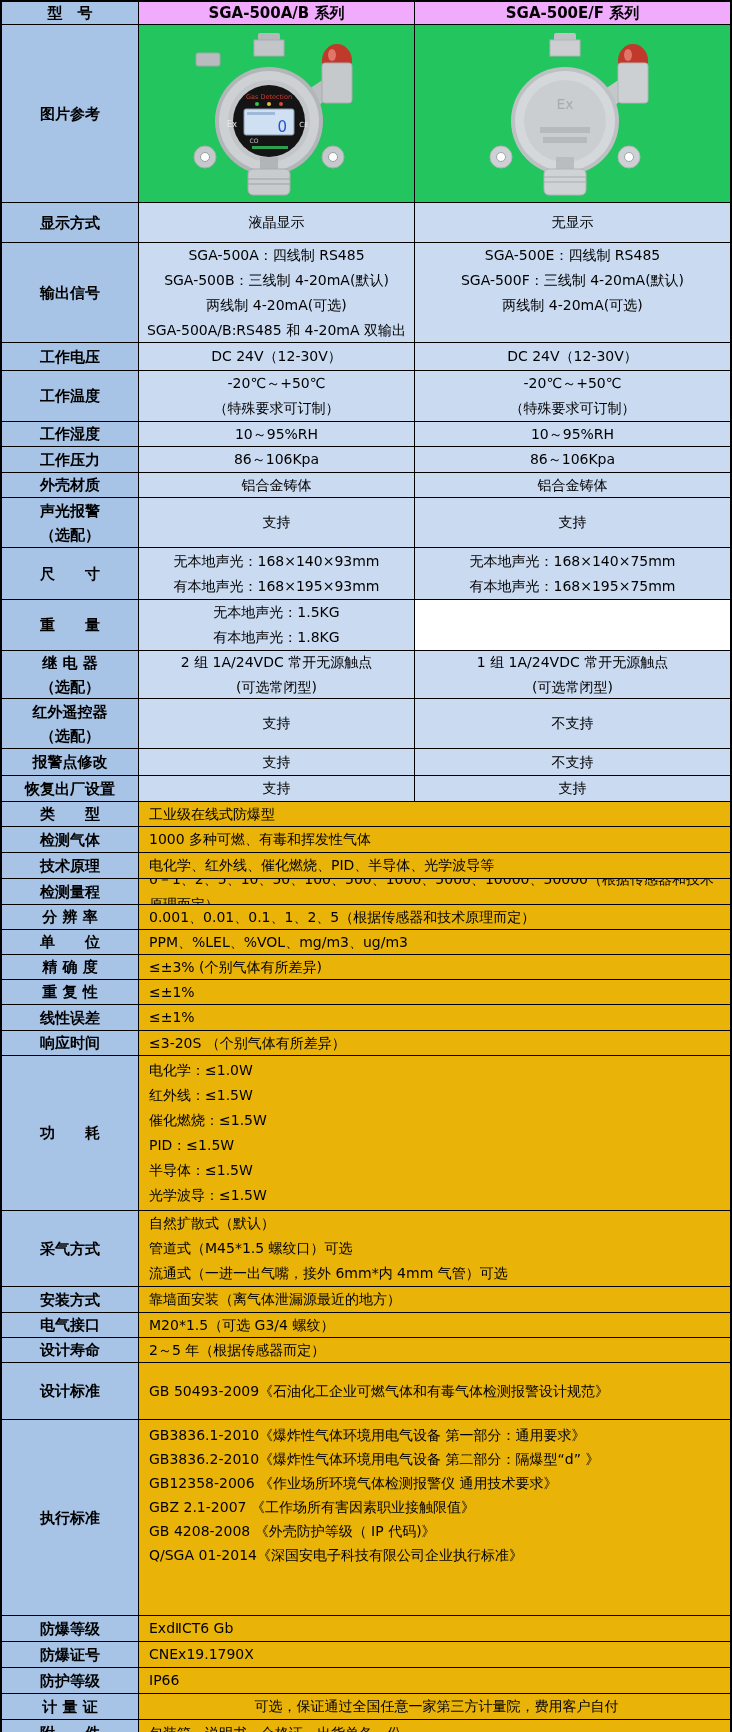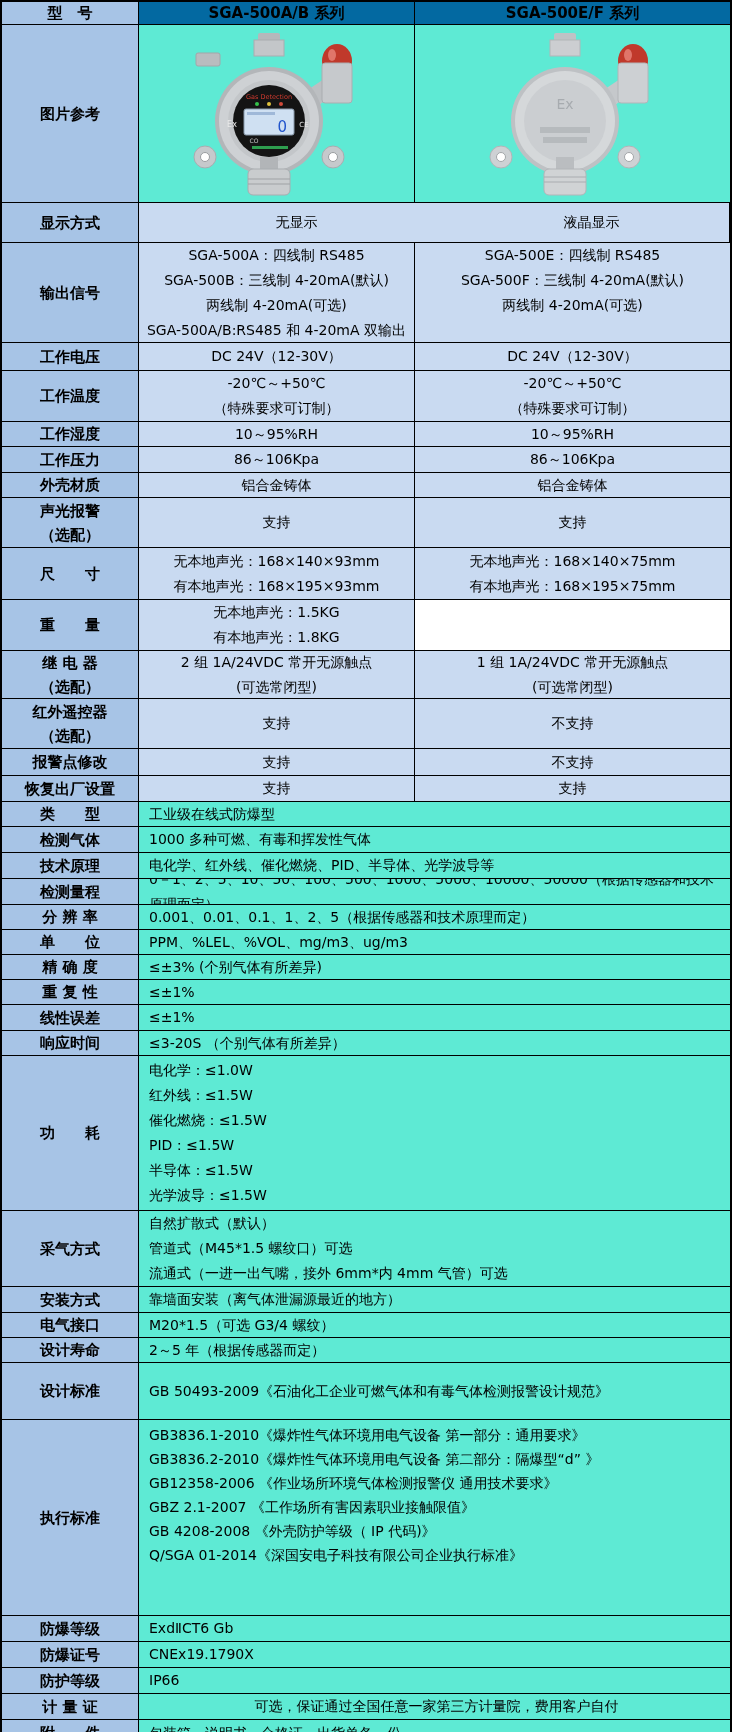--- a/index.html
+++ b/index.html
@@ -7,23 +7,23 @@
   body { font-family:"DejaVu Sans","Liberation Sans",sans-serif; color:#000; }
   .tbl { width:732px; border:2px solid #000; font-size:14px; }
   .row { display:flex; border-bottom:1px solid #000; }
   .row:last-child { border-bottom:0; }
   .cell { display:flex; flex-direction:column; align-items:center; justify-content:center;
           line-height:25px; overflow:hidden; }
   .label { width:137px; background:#a7c4e6; font-weight:bold; font-size:15px;
            border-right:1px solid #000; text-align:center; line-height:24px; }
   .c2 { width:276px; background:#c9daf1; border-right:1px solid #000; text-align:center; }
   .c3 { flex:1; background:#c9daf1; text-align:center; }
-  .head { background:#0369a1; font-weight:bold; font-size:15px; }
-  .photo { background:#5eead4; justify-content:center; }
-  .full { flex:1; background:#5eead4; align-items:flex-start; text-align:left;
+  .head { background:#f0abfc; font-weight:bold; font-size:15px; }
+  .photo { background:#22c55e; justify-content:center; }
+  .full { flex:1; background:#eab308; align-items:flex-start; text-align:left;
           padding-left:10px; padding-right:6px; }
   .topalign { justify-content:flex-start; }
   .exec .ln { line-height:24px; }
   .inline { justify-content:flex-start; align-items:center; }
   .note { font-size:11px; font-weight:normal; margin-left:5px; white-space:nowrap;margin-top:20px; }
   .ln { display:block; }
   svg { display:block; }
 </style>
 </head>
 <body>
@@ -99,22 +99,22 @@
         <rect x="86" y="126" width="18" height="12" fill="#babdc0"></rect>
         <rect x="74" y="138" width="42" height="26" rx="5" fill="#d0d3d5" stroke="#b2b5b8"></rect>
         <line x1="74" y1="146" x2="116" y2="146" stroke="#a9acb0"></line>
         <line x1="74" y1="151" x2="116" y2="151" stroke="#a9acb0"></line>
       </svg>
     </div>
   </div>
 
   <div class="row" style="height:40px">
     <div class="cell label">显示方式</div>
+    <div class="cell c2">液晶显示</div>
     <div class="cell c3">无显示</div>
-    <div class="cell c2">液晶显示</div>
   </div>
 
   <div class="row" style="height:100px">
     <div class="cell label">输出信号</div>
     <div class="cell c2 topalign">
       <span class="ln">SGA-500A：四线制 RS485</span>
       <span class="ln">SGA-500B：三线制 4-20mA(默认)</span>
       <span class="ln">两线制 4-20mA(可选)</span>
       <span class="ln">SGA-500A/B:RS485 和 4-20mA 双输出</span>
     </div>

